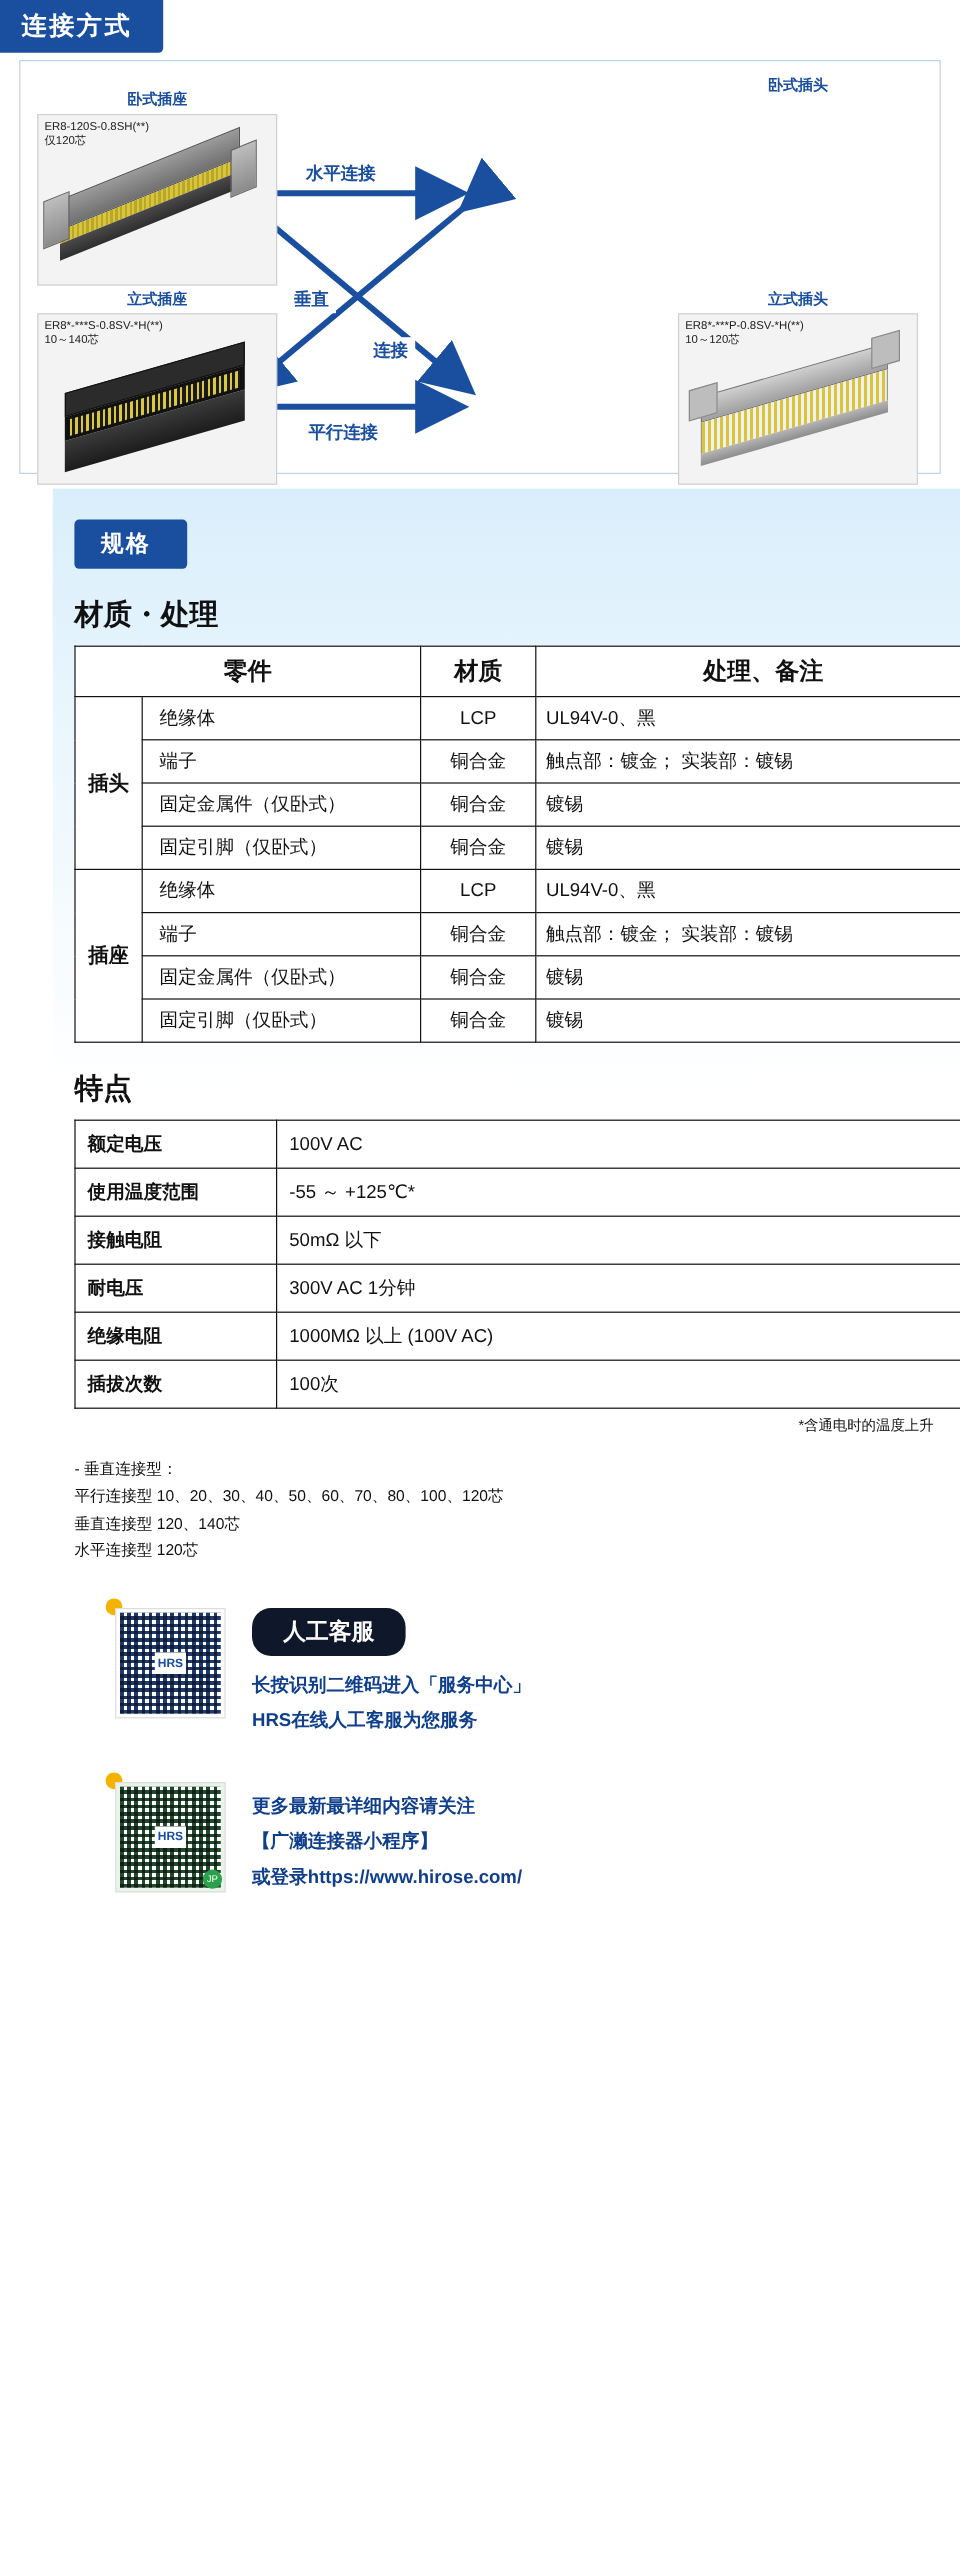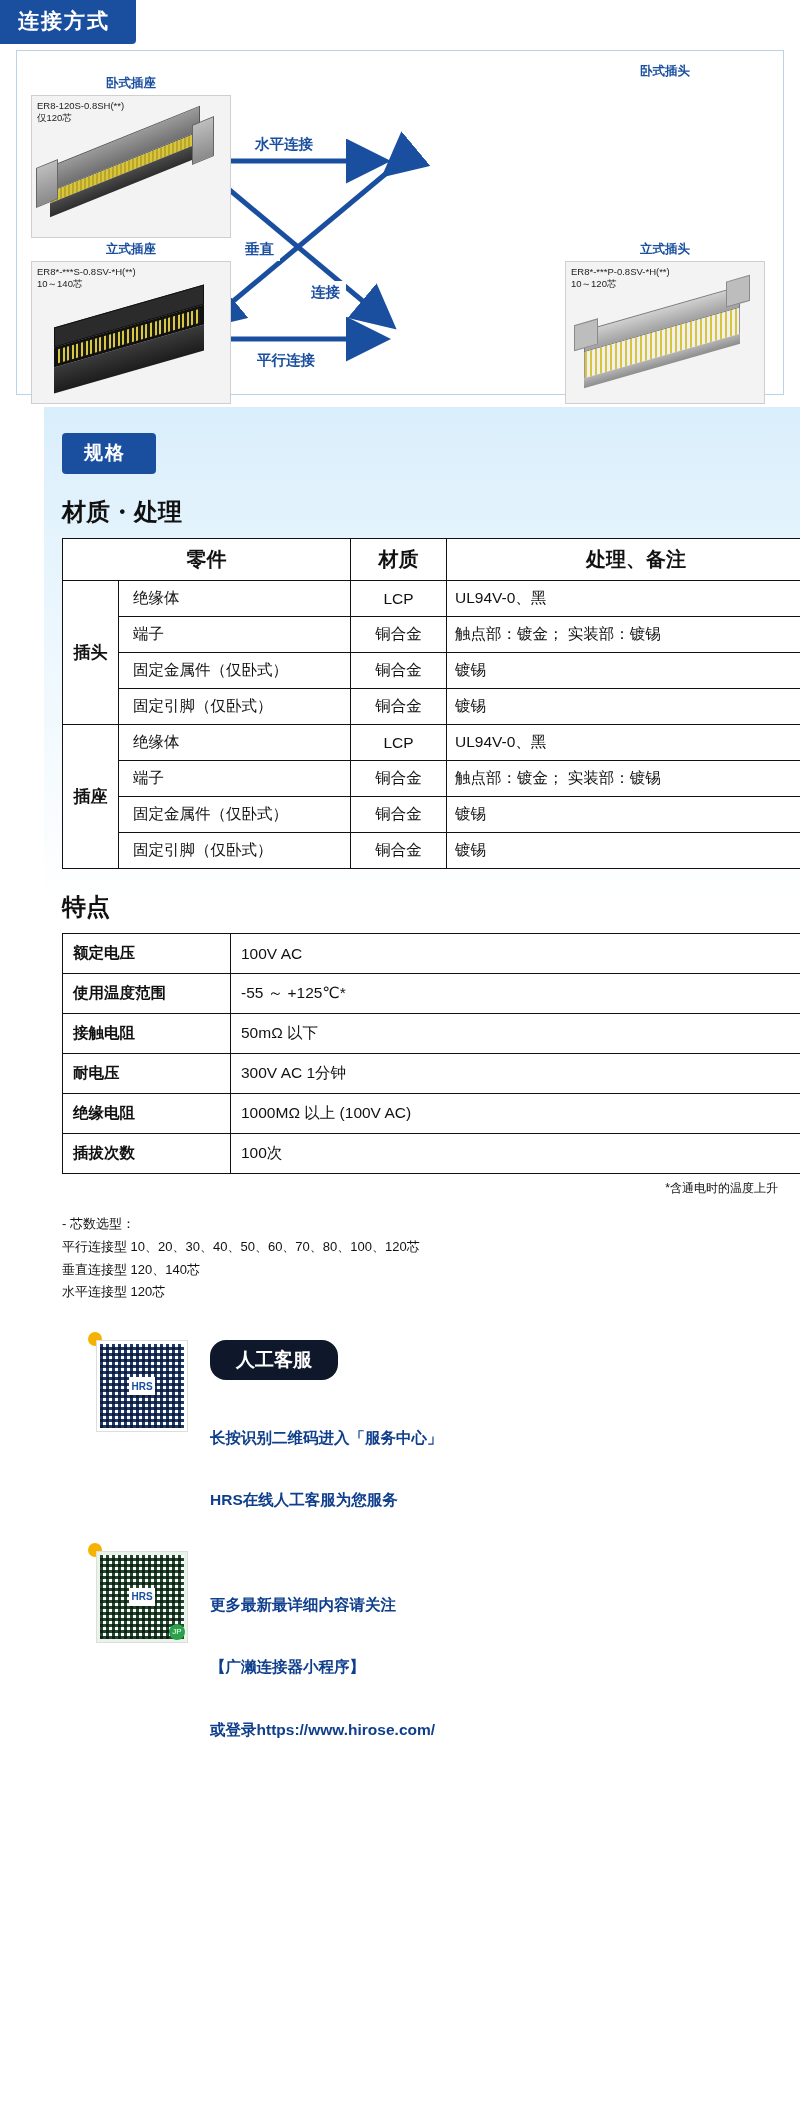--- a/index.html
+++ b/index.html
@@ -220,21 +220,21 @@
     width:14px;height:14px;background:#f5b301;border-radius:50%;
     position:relative;left:-8px;top:-8px;
   }
   .qr-right { margin-left:22px; }
   .pill {
     display:inline-block;background:#0f172a;color:#fff;
     font-size:19px;font-weight:bold;padding:7px 26px;border-radius:16px;
     margin-bottom:10px;
   }
   .qr-right .line {
-    color:#0f3f8c;font-size:15.5px;font-weight:bold;line-height:1.9;margin-top:33px;
+    color:#0f3f8c;font-size:15.5px;font-weight:bold;line-height:1.9;
   }
   .sec-qr .second { margin-top:36px; }
   .qr-green .qrimg{
     background:
       repeating-linear-gradient(90deg,#123a1e 0 3px,#ffffff 3px 6px),
       repeating-linear-gradient(0deg,#123a1e 0 3px,#ffffff 3px 6px);
   }
   .qr-green { background:#eaf3ea; }
   .qr-green .badge{
     position:absolute;right:2px;bottom:2px;width:16px;height:16px;border-radius:50%;
@@ -416,21 +416,21 @@
       <tr>
         <td class="k">插拔次数</td>
         <td>100次</td>
       </tr>
     </tbody>
       </table>
 
     <div class="note-right">*含通电时的温度上升</div>
 
     <div class="pins-note">
-      <div>- 芯数选型：</div>
+      <div>- 垂直连接型：</div>
       <div>平行连接型 10、20、30、40、50、60、70、80、100、120芯</div>
       <div>垂直连接型 120、140芯</div>
       <div>水平连接型 120芯</div>
     </div>
   </div>
 
   <div class="sec-qr">
 
     <div class="qr-row">
       <div style="position:relative;">

